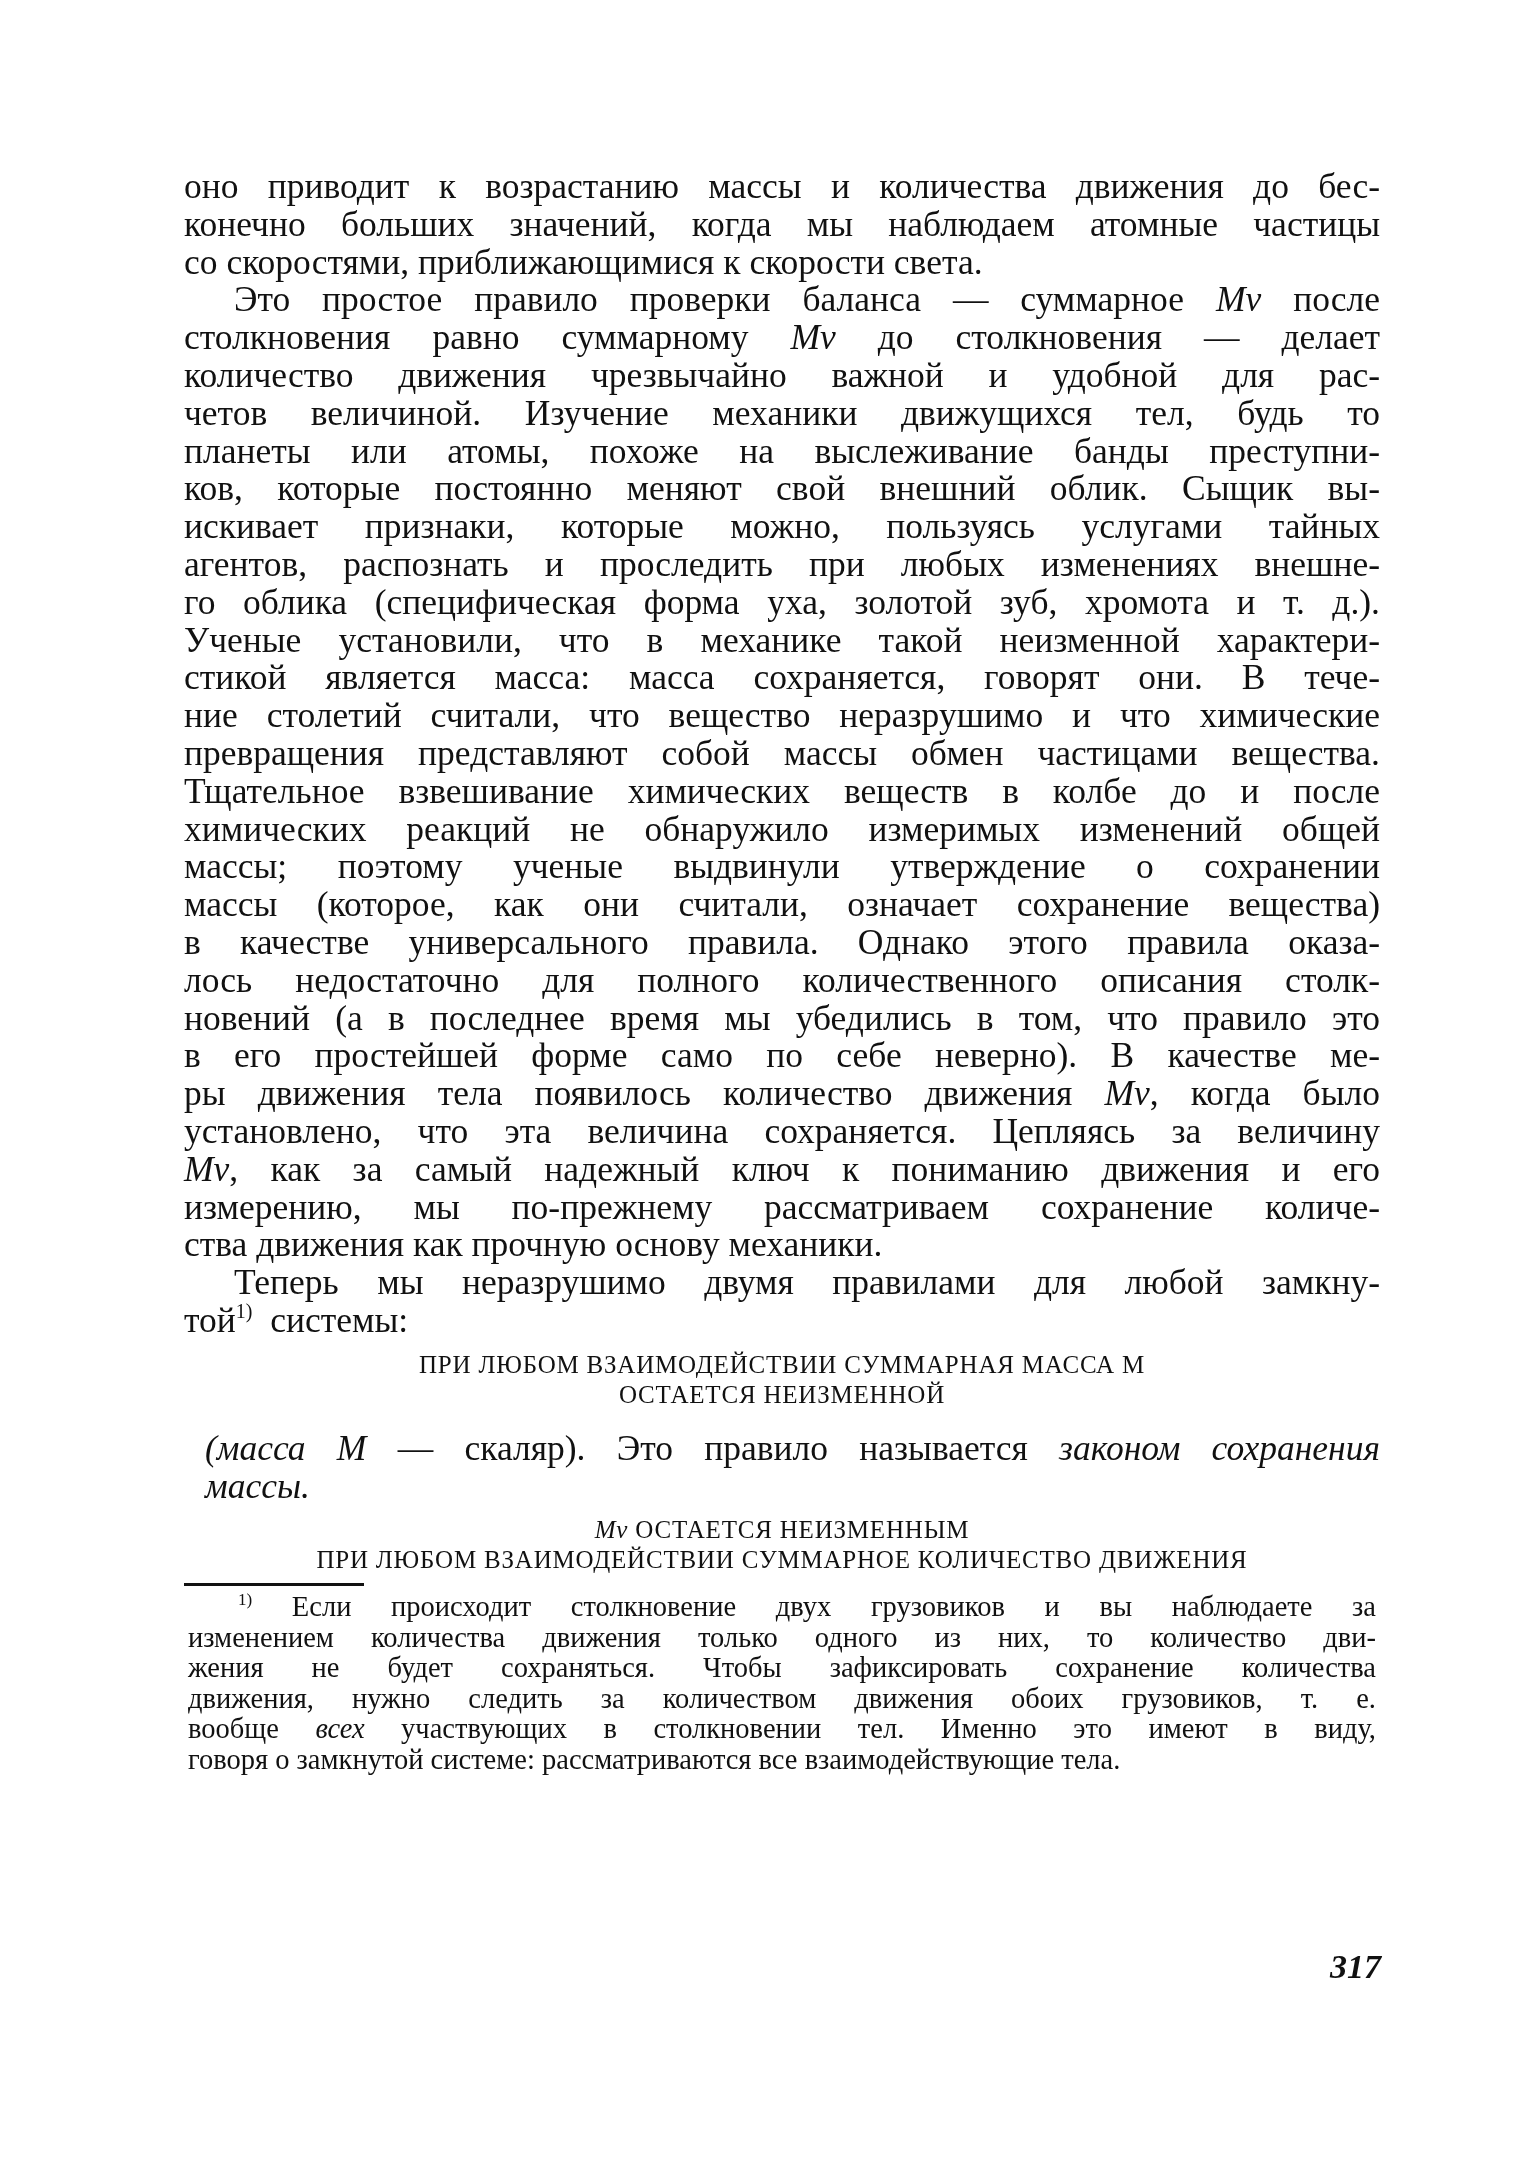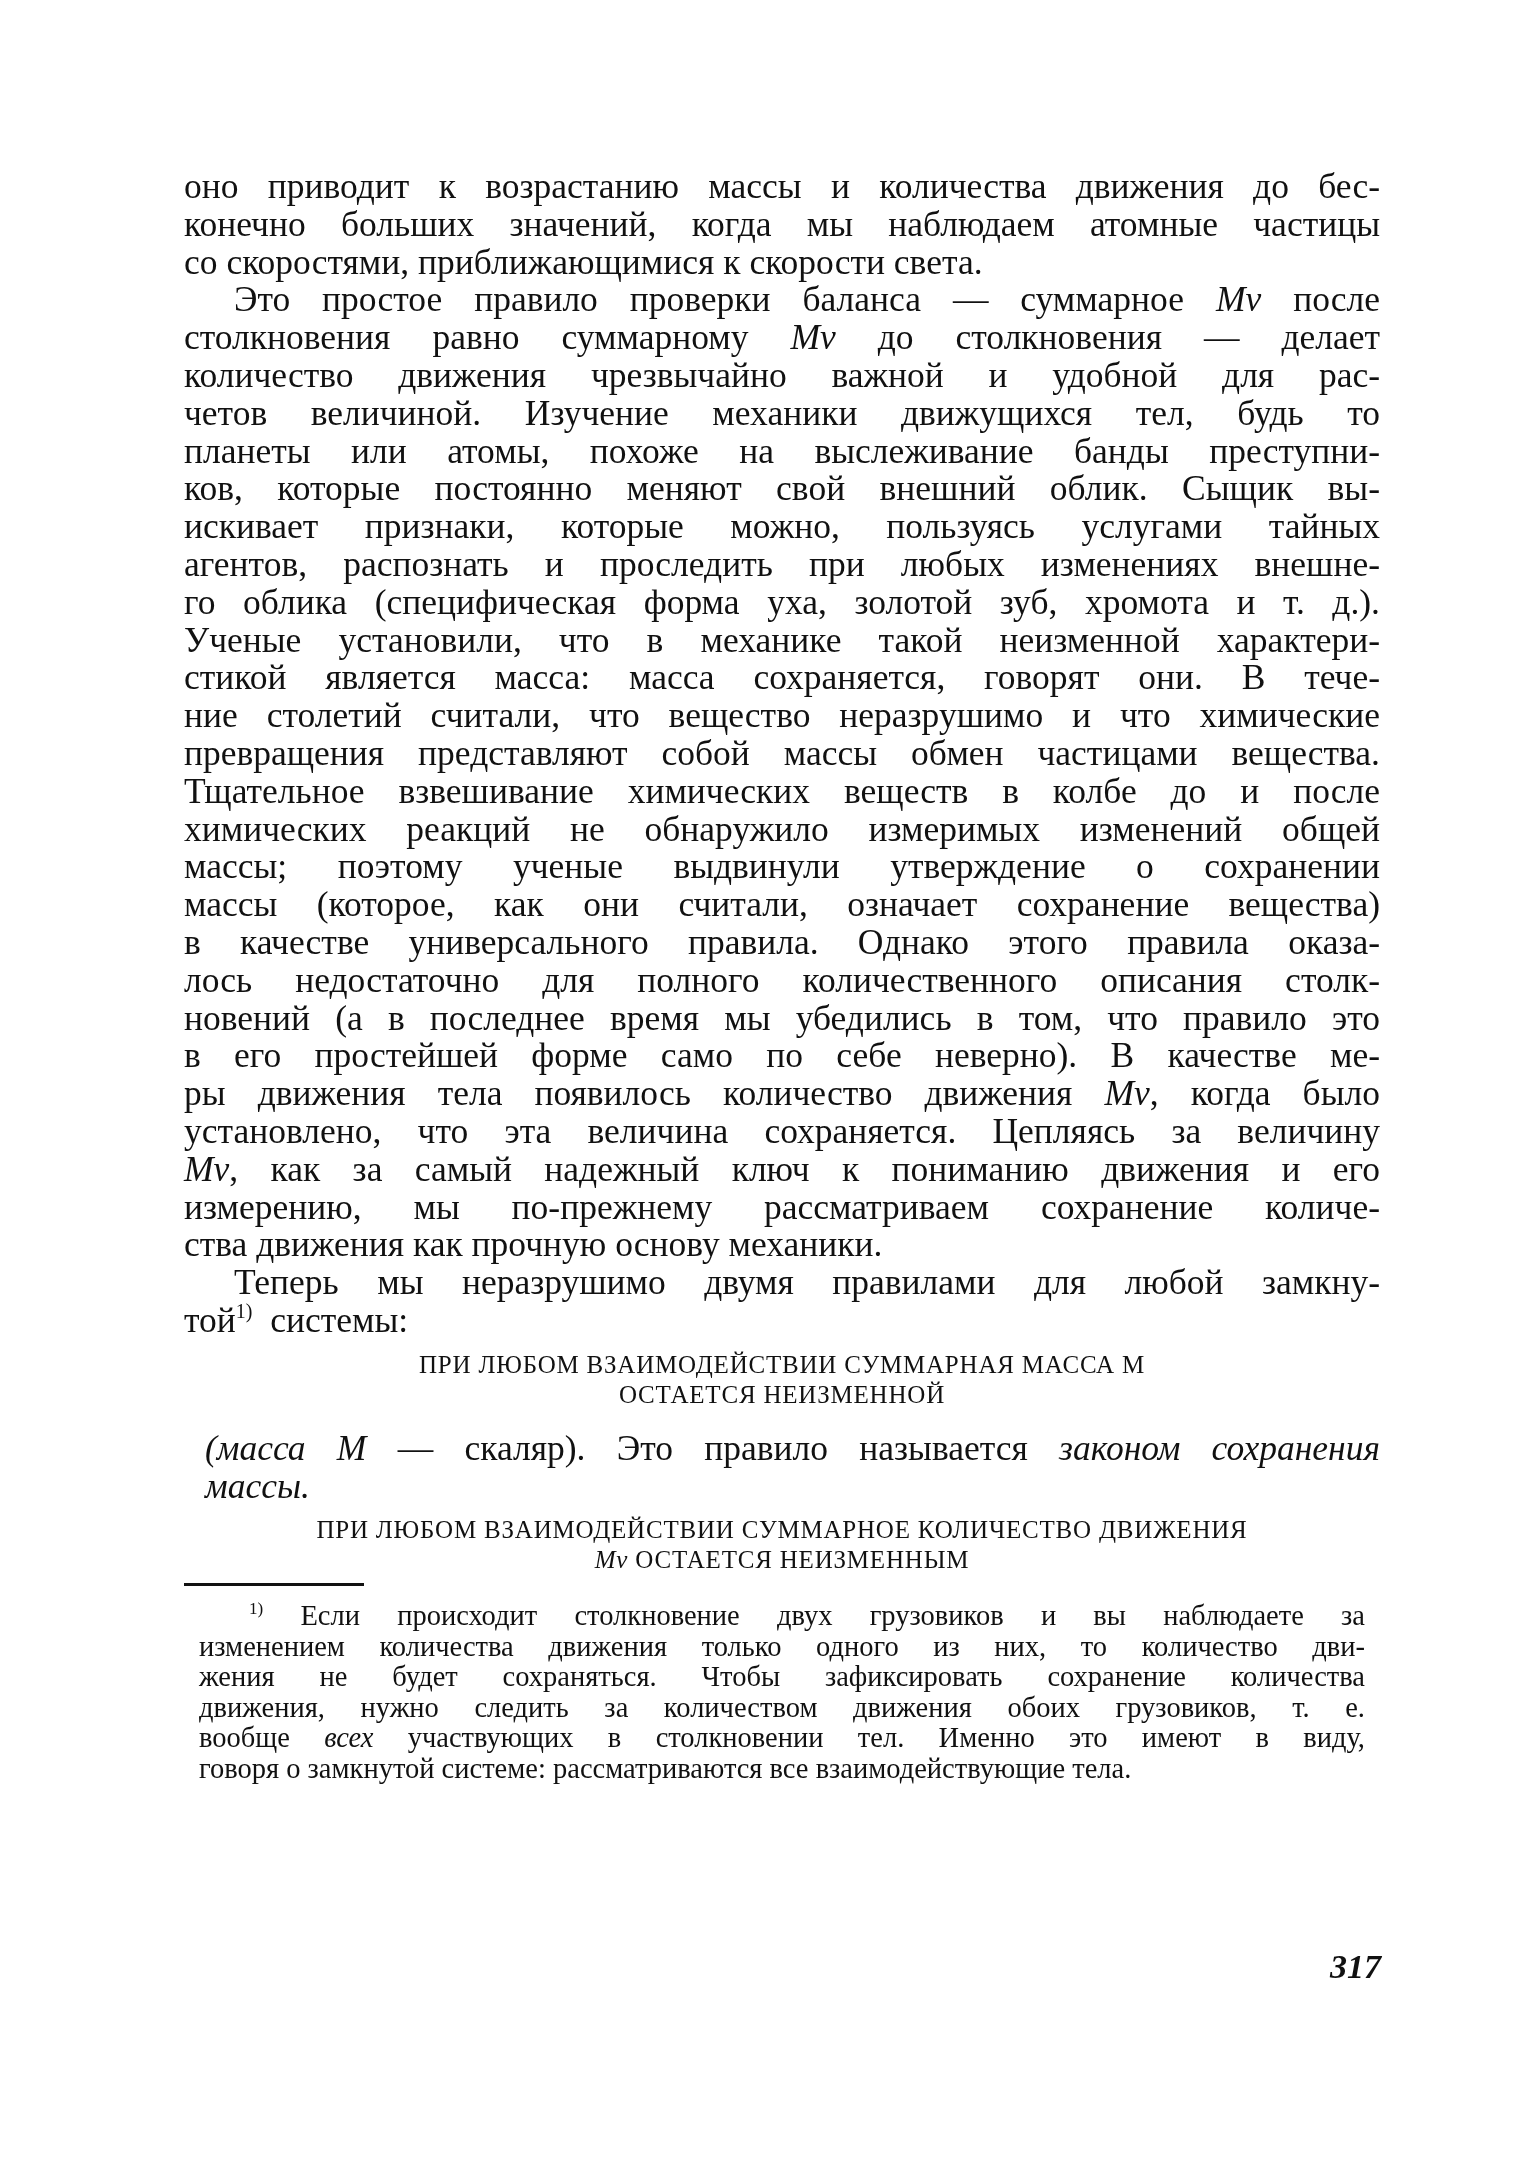--- a/index.html
+++ b/index.html
@@ -15,21 +15,21 @@
   .rule {
     margin: 0; text-align: center; font-size: 25px; line-height: 30px; letter-spacing: 0.8px;
     text-transform: uppercase;
   }
   .rule1 { margin-top: 10px; margin-bottom: 20px; }
   .rule2 { margin-top: 10px; }
   .mass-note { margin-top: 0; margin-left: 21px; }
   .it { font-style: italic; }
   sup.fn { font-size: 20px; vertical-align: 14px; line-height: 0; }
   .fn-rule { width: 180px; height: 3px; background: #111; margin-top: 8px; margin-bottom: 6px; }
-  .footnote { font-size: 28.5px; line-height: 30.5px; margin: 15px; }
+  .footnote { font-size: 28.5px; line-height: 30.5px; margin: 4px; }
   .footnote .line { text-align: justify; }
   .footnote .indent { padding-left: 50px; }
   .page-number {
     position: absolute; left: 1330px; top: 1948px; font-size: 34px; font-weight: bold;
     font-family: "Liberation Serif", "DejaVu Serif", serif;
     font-style: italic;
   }
 </style>
 </head>
 <body>
@@ -80,22 +80,22 @@
     <div>при любом взаимодействии суммарная масса M</div>
     <div>остается неизменной</div>
   </div>
 
   <div class="body-text mass-note">
     <span class="line"><span class="it">(масса M</span><span> — скаляр). Это правило называется </span><span class="it">законом сохранения</span></span>
     <span class="line last"><span class="it">массы.</span></span>
   </div>
 
   <div class="rule rule2">
+    <div><span class="it" style="text-transform:none;">Mv</span><span> остается неизменным</span></div>
     <div>при любом взаимодействии суммарное количество движения</div>
-    <div><span class="it" style="text-transform:none;">Mv</span><span> остается неизменным</span></div>
   </div>
 
   <div class="fn-rule"></div>
 
   <div class="footnote">
     <span class="line indent"><sup class="fn" style="font-size:17px;vertical-align:11px;">1)</sup><span> Если происходит столкновение двух грузовиков и вы наблюдаете за</span></span>
     <span class="line">изменением количества движения только одного из них, то количество дви-</span>
     <span class="line">жения не будет сохраняться. Чтобы зафиксировать сохранение количества</span>
     <span class="line">движения, нужно следить за количеством движения обоих грузовиков, т. е.</span>
     <span class="line"><span>вообще </span><span class="it">всех</span><span> участвующих в столкновении тел. Именно это имеют в виду,</span></span>

